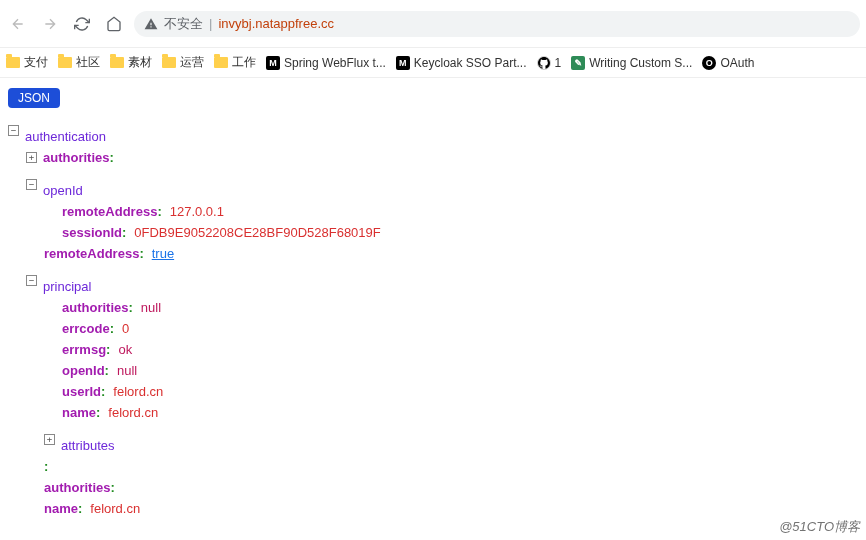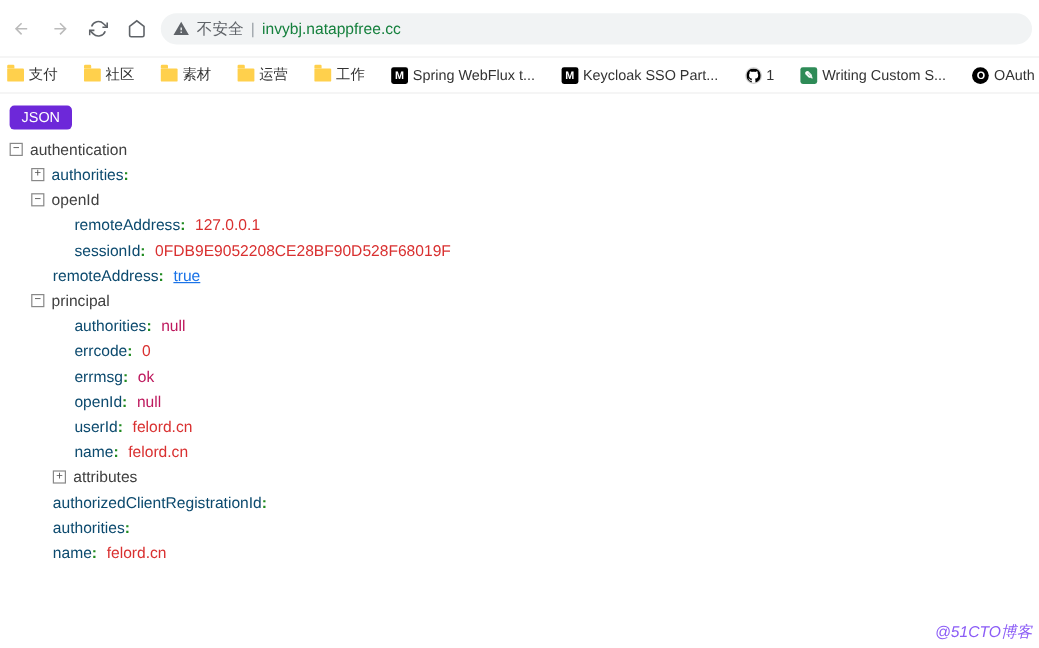--- a/index.html
+++ b/index.html
@@ -4,45 +4,45 @@
 <style>
 * { box-sizing: border-box; margin: 0; padding: 0; }
 body { font-family: "Microsoft YaHei", Arial, sans-serif; font-size: 13px; background: #fff; color: #333; width: 866px; }
 .toolbar { display: flex; align-items: center; height: 48px; padding: 0 6px; border-bottom: 1px solid #eee; gap: 8px; }
 .nav-btn { width: 24px; height: 24px; display: flex; align-items: center; justify-content: center; color: #5f6368; cursor: pointer; }
 .nav-btn.disabled { color: #bbb; }
 .addr { flex: 1; display: flex; align-items: center; background: #f1f3f4; border-radius: 14px; height: 26px; padding: 0 10px; gap: 6px; color: #5f6368; font-size: 13px; }
 .addr .warn { display: flex; align-items: center; }
 .addr .label { color: #5f6368; }
 .addr .sep { color: #9aa0a6; }
-.addr .url { color: #15803d; }
-.bookmarks { display: flex; align-items: center; height: 30px; padding: 0 6px; gap: 22px; border-bottom: 1px solid #eee; font-size: 12px; text-align: right; }
+.addr .url { color: #c2410c; }
+.bookmarks { display: flex; align-items: center; height: 30px; padding: 0 6px; gap: 10px; border-bottom: 1px solid #eee; font-size: 12px; text-align: right; }
 .bm { display: flex; align-items: center; gap: 4px; color: #333; cursor: pointer; white-space: nowrap; }
 .folder-ico { width: 14px; height: 11px; background: #ffd04c; border-radius: 1px; position: relative; }
 .folder-ico::before { content: ""; position: absolute; top: -3px; left: 0; width: 6px; height: 3px; background: #ffd04c; border-radius: 1px 1px 0 0; }
 .ico-box { width: 14px; height: 14px; border-radius: 2px; display: flex; align-items: center; justify-content: center; font-size: 9px; font-weight: bold; }
 .ico-m { background: #000; color: #fff; }
 .ico-g { background: #fff; border: 1px solid #ccc; color: #000; border-radius: 50%; }
 .ico-grn { background: #2e8b57; color: #fff; }
 .ico-blk { background: #000; color: #fff; border-radius: 50%; }
 .content { padding: 10px 8px; font-size: 13px; }
-.json-badge { display: inline-block; background: #6d28d9; color: #fff; padding: 3px 10px; border-radius: 4px; font-size: 12px; margin-bottom: 6px; cursor: pointer; }
+.json-badge { display: inline-block; background: #1d4ed8; color: #fff; padding: 3px 10px; border-radius: 4px; font-size: 12px; margin-bottom: 6px; cursor: pointer; }
 .tree { font-family: "Microsoft YaHei", sans-serif; }
 .row { display: flex; align-items: center; min-height: 21px; line-height: 21px; }
 .toggle { width: 11px; height: 11px; border: 1px solid #888; display: inline-flex; align-items: center; justify-content: center; font-size: 9px; line-height: 1; margin-right: 6px; cursor: pointer; background: #fff; color: #555; font-family: monospace; }
 .indent { display: inline-block; }
-.key { color: #0c4a6e; font-weight: normal; }
-.objkey { color: #404040; }
+.key { color: #a21caf; font-weight: bold; }
+.objkey { color: #6d28d9; margin-top: 12px; }
 .colon { color: #1f8a1f; font-weight: bold; margin-right: 8px; }
 .val-str { color: #d93030; }
 .val-bool { color: #1a73e8; text-decoration: underline; }
 .val-num { color: #d93030; }
 .val-null { color: #be185d; }
 .children { margin-left: 0; }
-.watermark { position: fixed; right: 6px; bottom: 4px; color: #8b5cf6; font-size: 13px; font-style: italic; }
+.watermark { position: fixed; right: 6px; bottom: 4px; color: #737373; font-size: 13px; font-style: italic; }
 </style>
 </head>
 <body>
 
 <div class="toolbar">
   <div class="nav-btn disabled">
       <svg width="16" height="16" viewBox="0 0 24 24" fill="none" stroke="currentColor" stroke-width="2">
         <path d="M19 12H5M12 19l-7-7 7-7"></path>
       </svg>
     </div>
@@ -210,21 +210,20 @@
         </div>
         <div class="row">
           <span class="indent" style="width:36px"></span>
           <span class="toggle">+</span>
           <span class="objkey">attributes</span>
         </div>
       </div>
 
       <div class="row">
         <span class="indent" style="width:36px"></span>
-        <span class="key">authorizedClientRegistrationId</span>
           <span class="colon"> :</span>
       </div>
 
       <div class="row">
         <span class="indent" style="width:36px"></span>
         <span class="key">authorities</span>
           <span class="colon"> :</span>
       </div>
 
       <div class="row">

